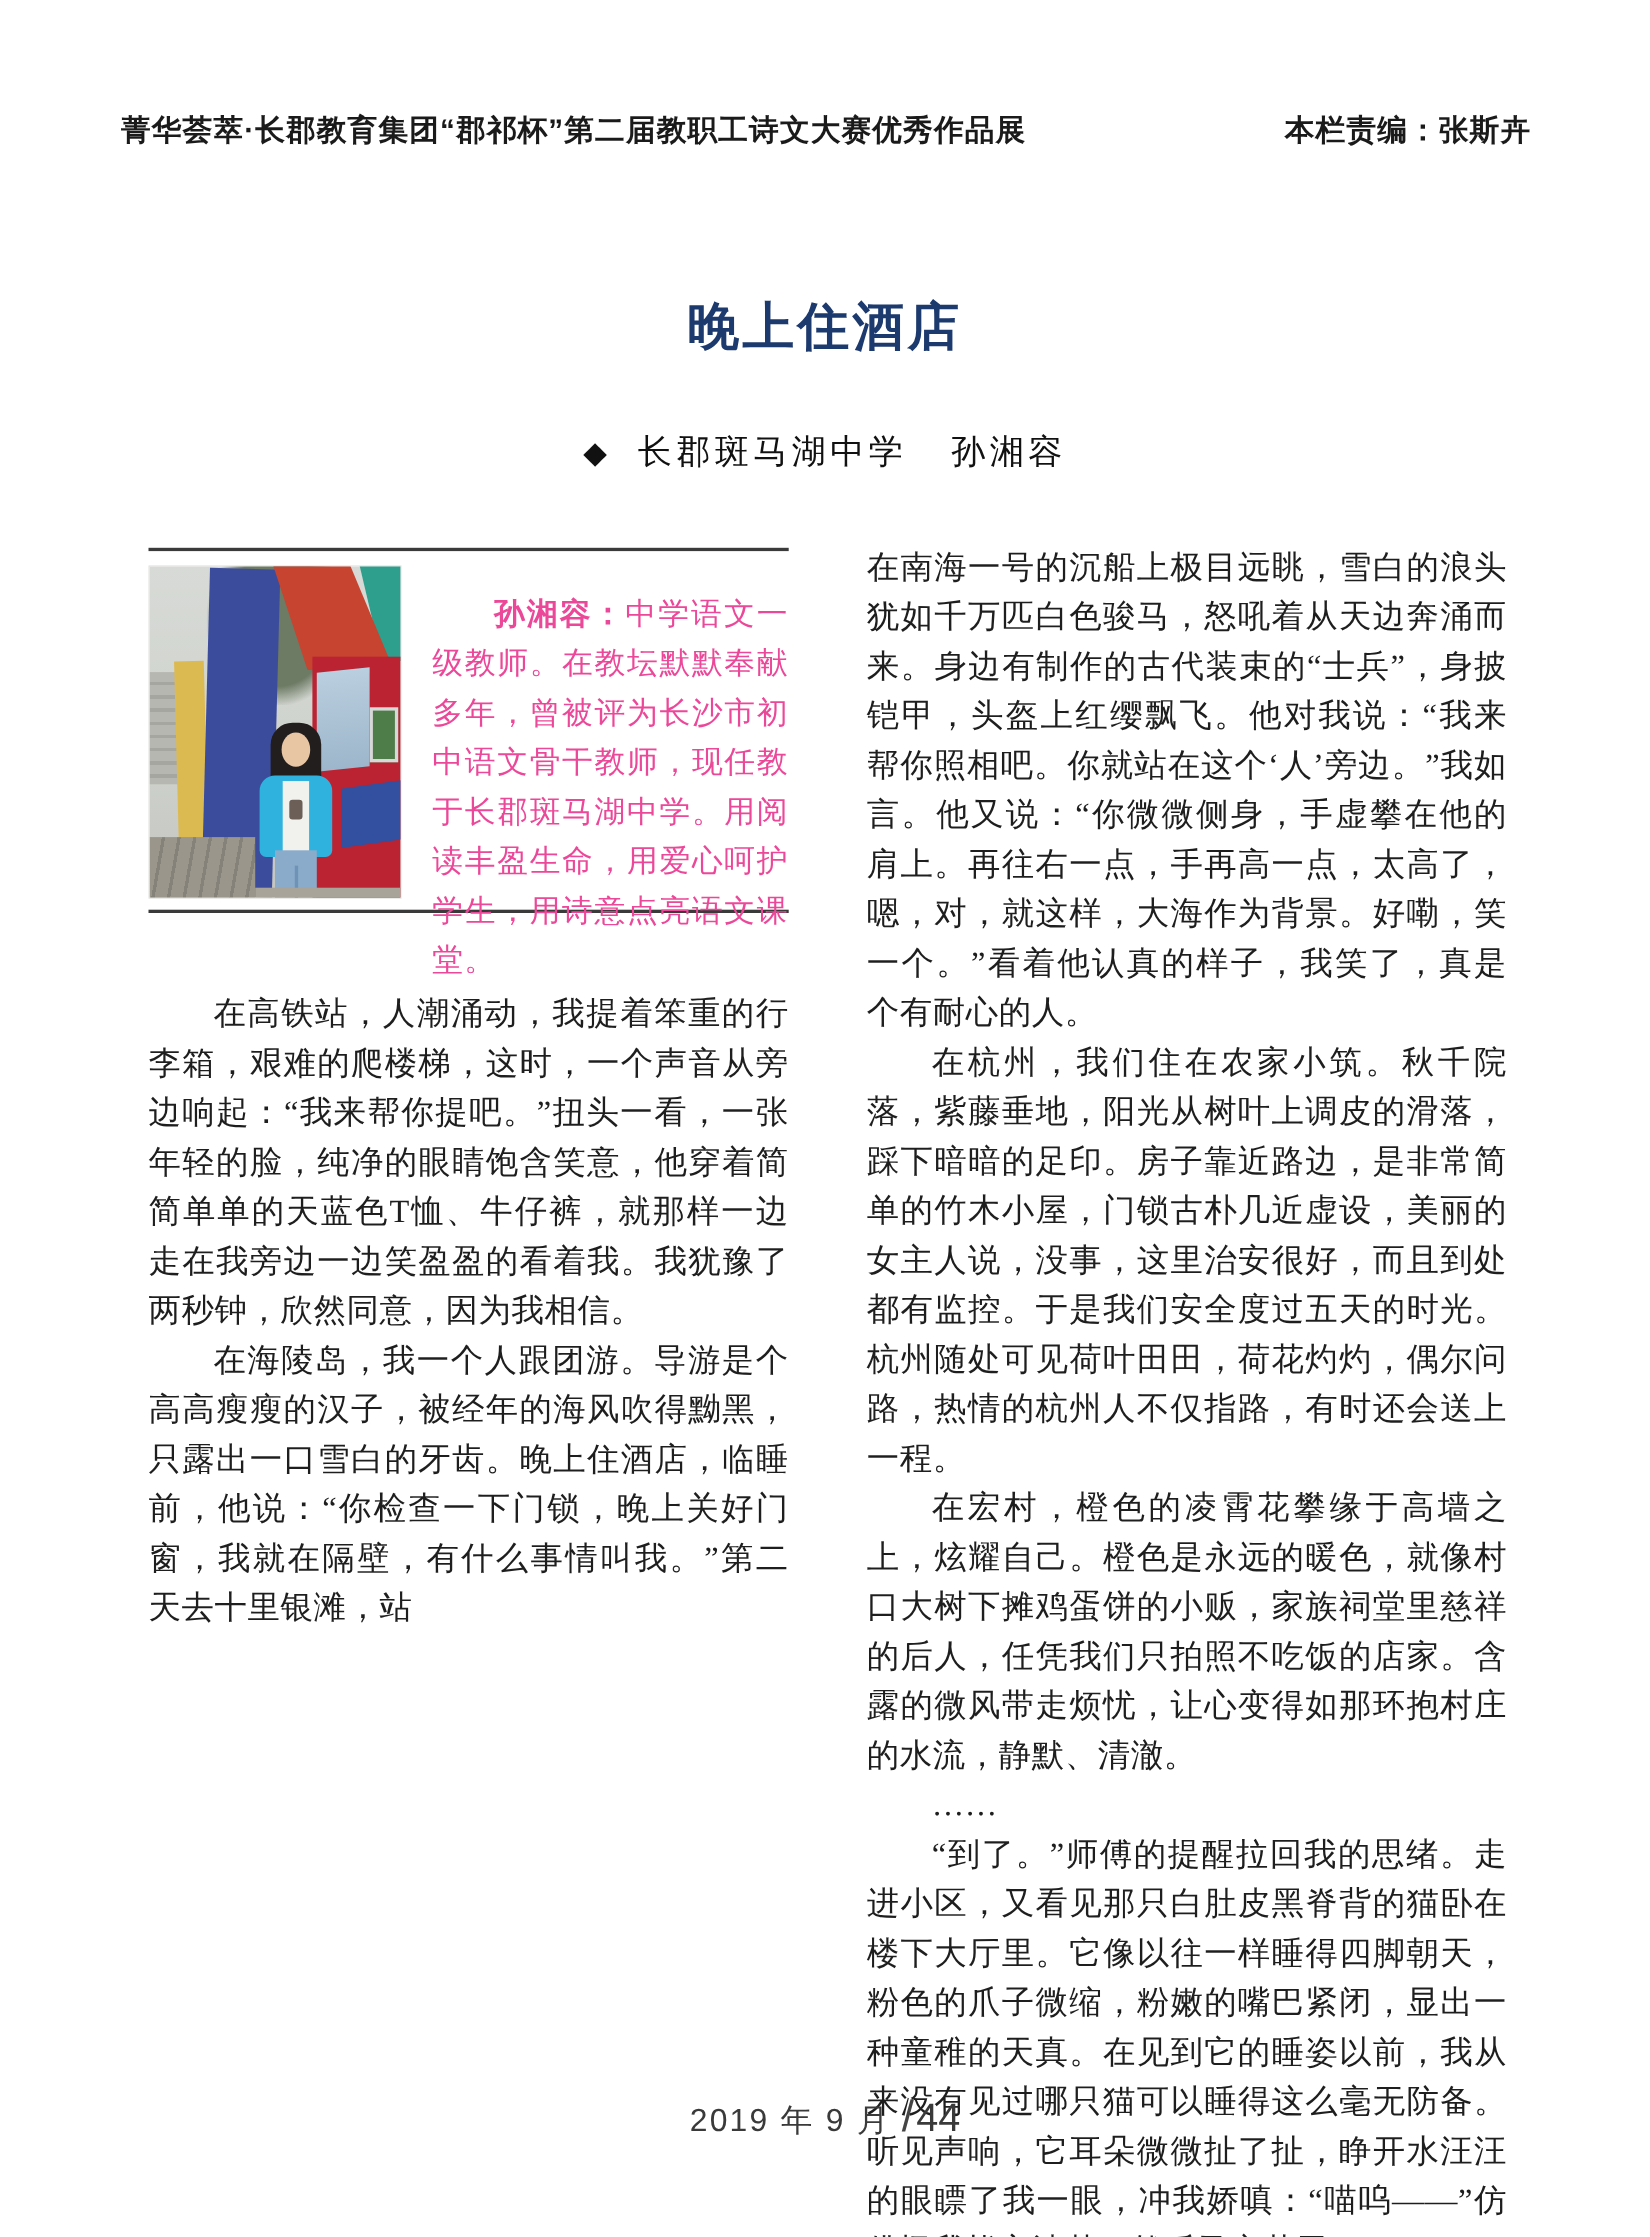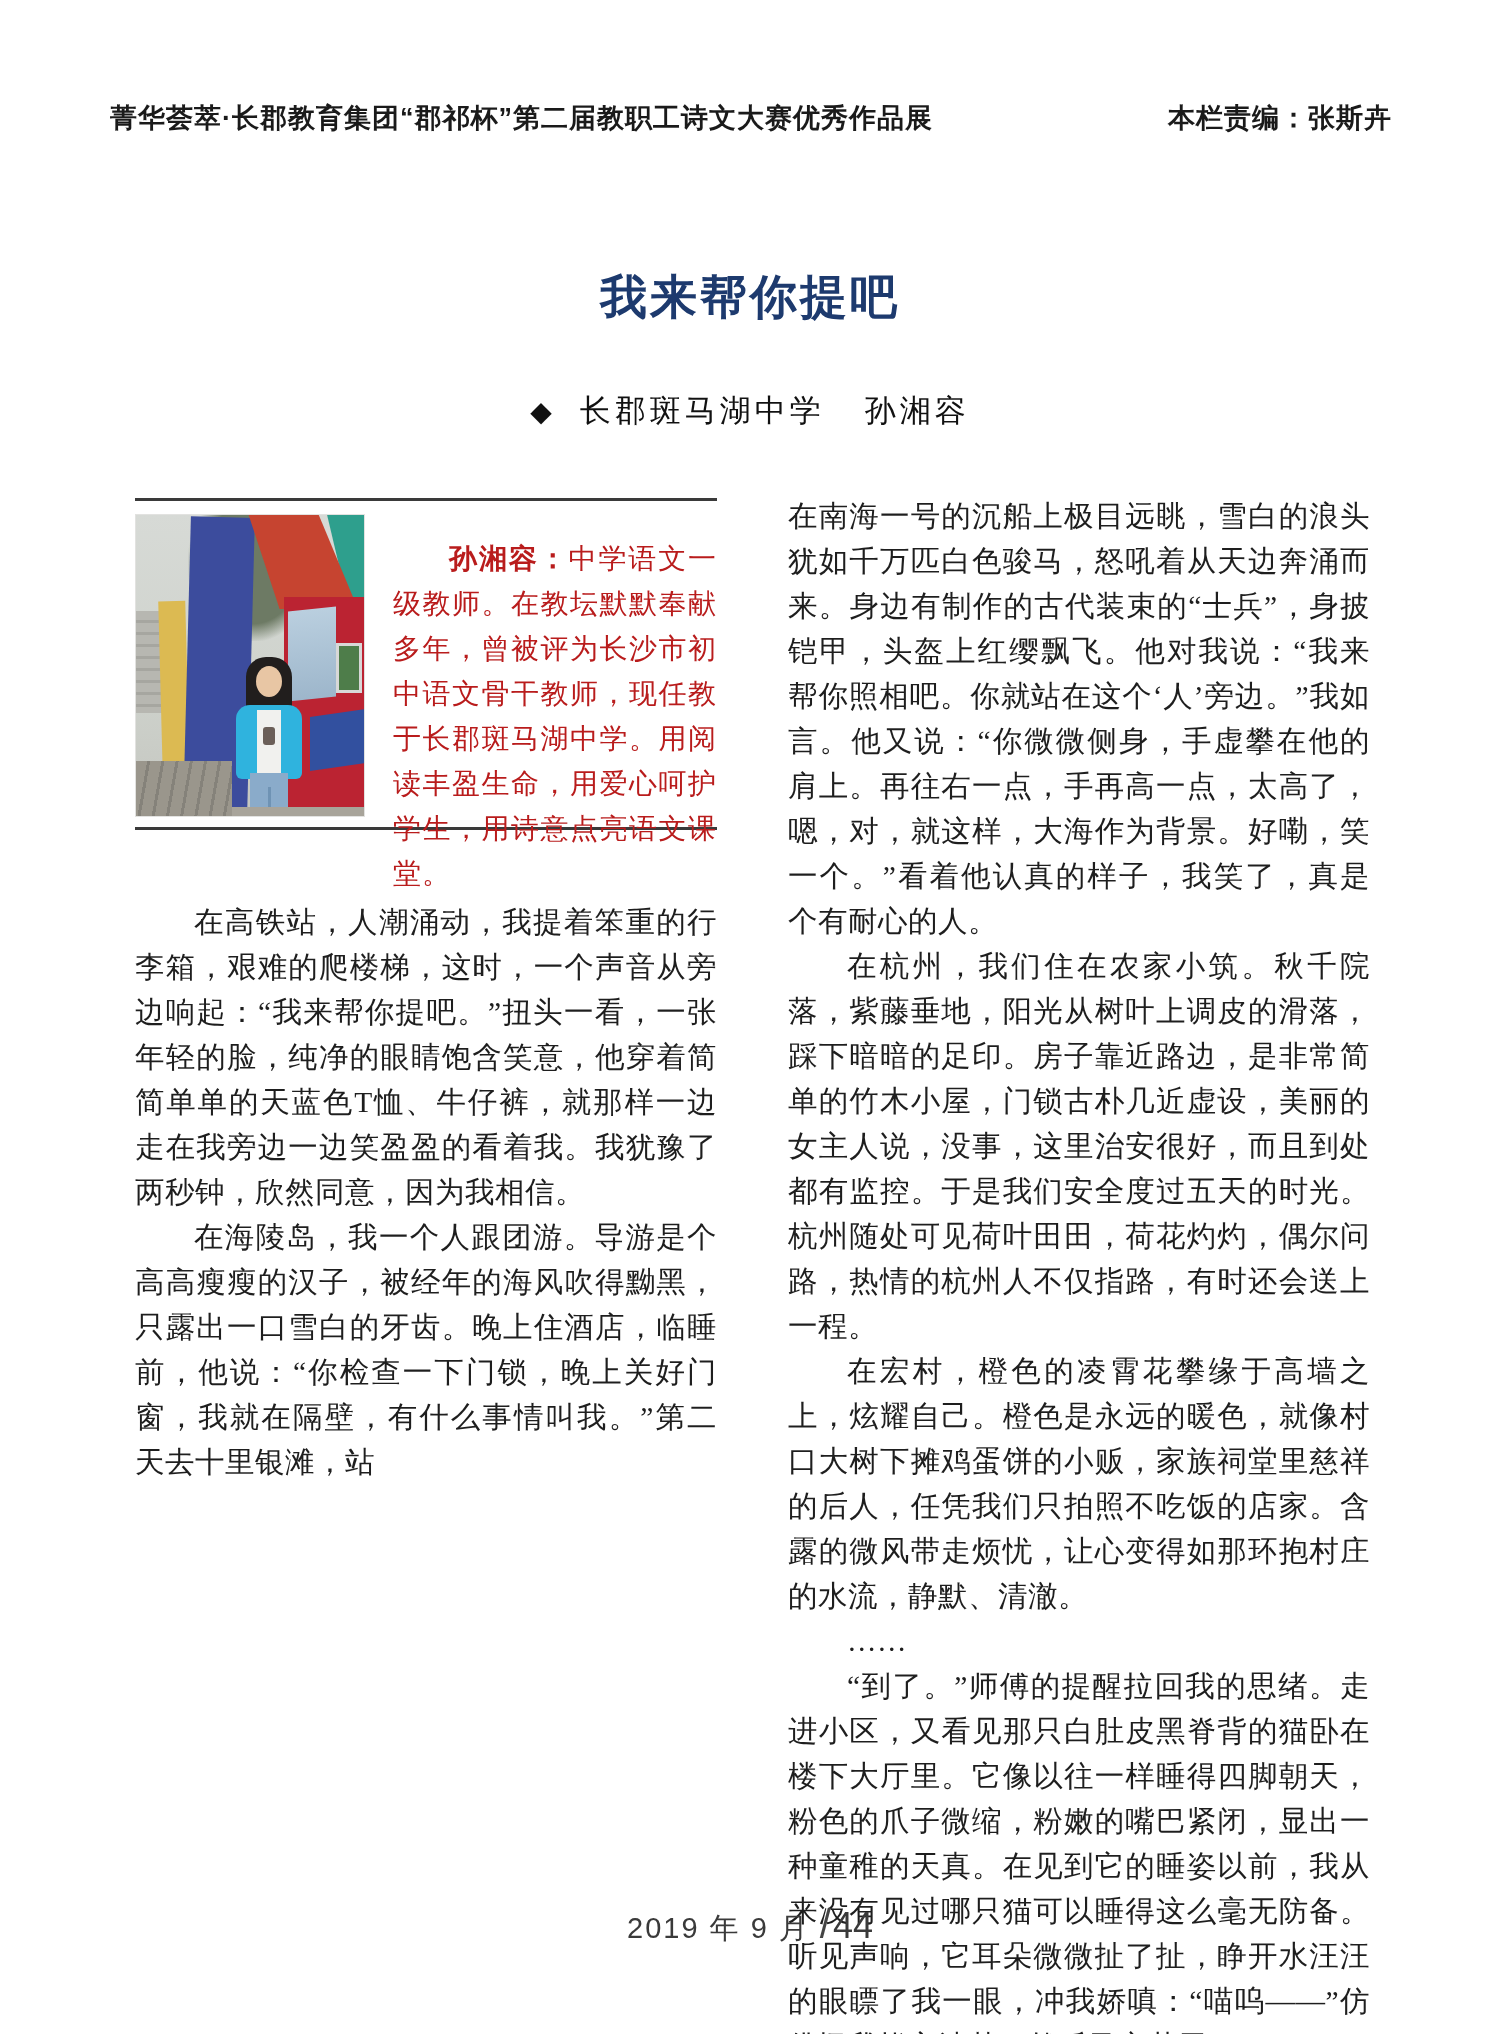--- a/index.html
+++ b/index.html
@@ -53,21 +53,21 @@
   .ph-face{left:28px;top:11px;width:26px;height:31px;border-radius:50%;background:#e8c6a4;}
   .ph-jacket{left:8px;top:50px;width:66px;height:74px;border-radius:14px 14px 6px 6px;background:#2fb3de;}
   .ph-shirt{left:29px;top:55px;width:24px;height:64px;background:#f1f1ee;}
   .ph-shirt-print{left:35px;top:72px;width:12px;height:18px;background:#6b5f58;border-radius:3px;}
   .ph-jeans{left:22px;top:118px;width:38px;height:45px;background:#8aabca;}
   .ph-jeans-gap{left:40px;top:132px;width:3px;height:31px;background:#6f93b4;}
   .ph-deck{left:0;top:246px;width:96px;height:57px;
           background:repeating-linear-gradient(100deg,#9a968c 0 11px,#85827a 11px 14px);}
   .ph-ground-r{left:96px;top:292px;width:134px;height:11px;background:#a8a49a;}
 
-  .bio-text{flex:1;padding-top:22px;font-size:28px;line-height:45px;color:#b91c1c;
+  .bio-text{flex:1;padding-top:22px;font-size:28px;line-height:45px;color:#ec4899;
           text-align:justify;letter-spacing:1px;}
   .bio-text p{margin:0;text-indent:2em;}
   .bio-name{font-weight:bold;}
 
   
   .column{position:absolute;width:582px;font-size:29.5px;line-height:45px;
           text-align:justify;color:#1e1e1e;letter-spacing:0.5px;}
   .column p{margin:0;text-indent:2em;}
   .column p.noindent{text-indent:0;}
   .col-left{left:135px;top:900px;}
@@ -83,21 +83,21 @@
 </head>
 <body>
 
 <div class="page">
 
   <div class="header">
     <span>菁华荟萃·长郡教育集团“郡祁杯”第二届教职工诗文大赛优秀作品展</span>
     <span>本栏责编：张斯卉</span>
   </div>
 
-  <div class="article-title">我来帮你提吧</div>
+  <div class="article-title">晚上住酒店</div>
 
   <div class="byline">
     <span class="diamond">◆</span><span class="school">长郡斑马湖中学</span><span class="author">孙湘容</span>
   </div>
 
   <div class="bio-section">
     <div class="photo">
       <div class="ph-buildings"></div>
       <div class="ph-tree"></div>
       <div class="ph-lamp-head"></div>

